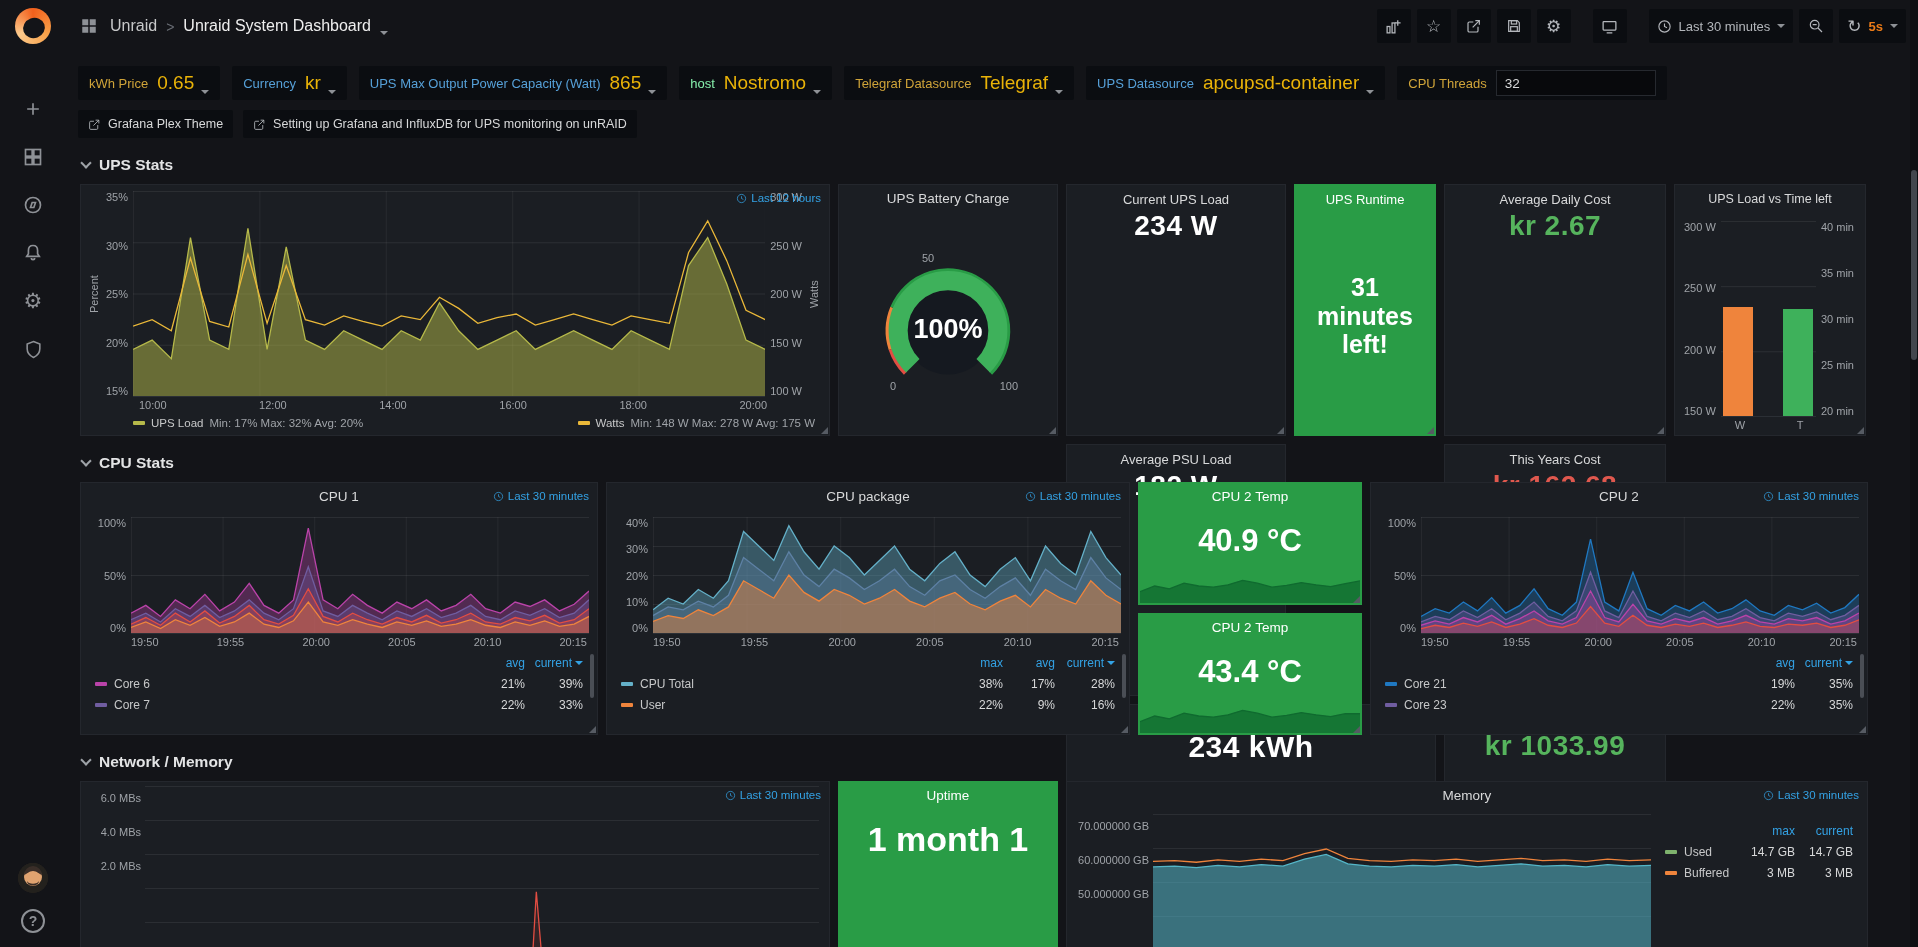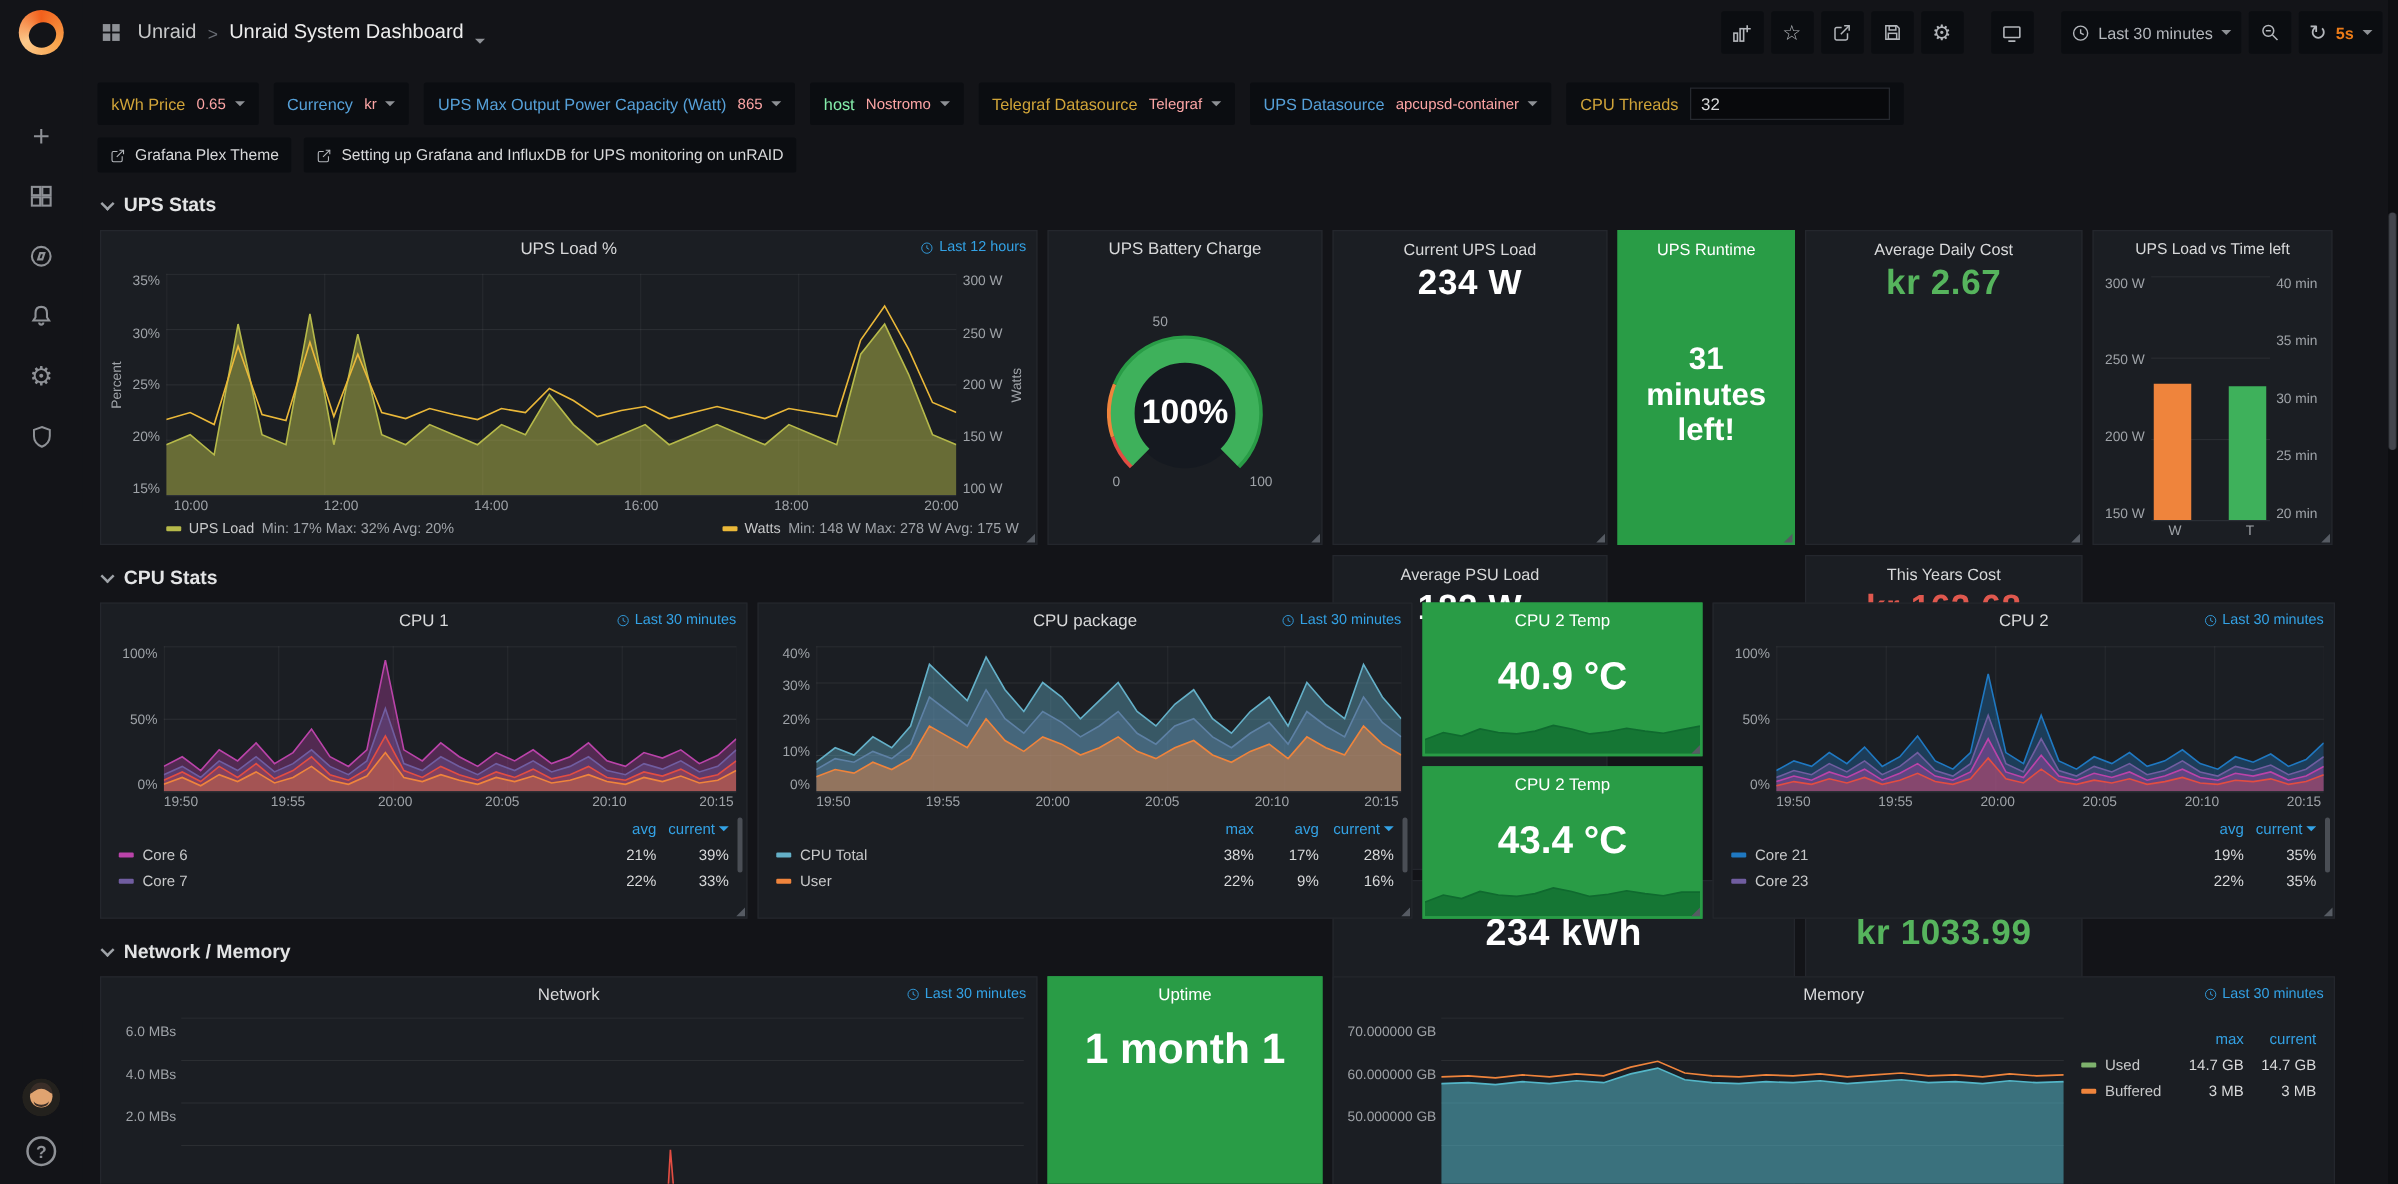--- a/index.html
+++ b/index.html
@@ -40,21 +40,21 @@
   .orange{color:var(--refresh_orange,#eb7b18);font-weight:bold}
   .caret{width:0;height:0;border-left:4px solid transparent;border-right:4px solid transparent;
          border-top:4px solid #8e9196;display:inline-block}
 
   
   .submenu{padding-top:14px}
   .var-row{display:flex;gap:12px;flex-wrap:nowrap}
   .chip{display:inline-flex;align-items:center;gap:9px;height:34px;padding:0 11px;
         background:var(--chip_bg,#0b0d11);border-radius:2px;cursor:pointer}
   .chip-label{font-size:13px;font-weight:500}
-  .chip-value{color:#fca5a5;font-size:12px;display:flex;align-items:center;gap:7px}
+  .chip-value{color:#eab308;font-size:19px;display:flex;align-items:flex-end;gap:7px}
   .chip-input{background:#08090c;border:1px solid #26292f;height:26px;min-width:160px;
               padding:0 8px;color:#d8d9da;font-size:13.5px;display:flex;align-items:center}
   .link-row{display:flex;gap:10px;margin-top:10px}
   .link-chip{display:inline-flex;align-items:center;gap:7px;height:28px;padding:0 10px;
              background:var(--chip_bg,#0b0d11);border-radius:2px;color:#d8d9da;font-size:12.5px;cursor:pointer}
   .link-chip svg{stroke:#b4b7bc;fill:none;stroke-width:1.6}
 
   
   .section-header{display:flex;align-items:center;gap:9px;margin:18px 4px 10px;cursor:pointer}
   .section-header .title{font-size:15.5px;font-weight:bold;color:#e3e4e5}
@@ -354,21 +354,20 @@
   </div>
 
   <section>
     <div class="section-header">
       <span class="chev"></span>
       <span class="title">UPS Stats</span>
     </div>
     <div class="row row-ups">
 
       <div class="panel" style="width:750px">
-        <div class="panel-header">UPS Load %</div>
         <div class="badge">
           <svg width="11" height="11" viewBox="0 0 24 24">
               <circle cx="12" cy="12" r="9"></circle>
               <path d="M12 7v5l4 2"></path>
             </svg>
           <span>Last 12 hours</span>
         </div>
         <div class="chart-wrap">
           <div class="rot">Percent</div>
           <div class="yticks ra">
@@ -726,21 +725,20 @@
   </section>
 
   <section>
     <div class="section-header">
       <span class="chev"></span>
       <span class="title">Network / Memory</span>
     </div>
     <div class="row row-net">
 
       <div class="panel" style="width:750px">
-        <div class="panel-header">Network</div>
         <div class="badge">
           <svg width="11" height="11" viewBox="0 0 24 24">
               <circle cx="12" cy="12" r="9"></circle>
               <path d="M12 7v5l4 2"></path>
             </svg>
           <span>Last 30 minutes</span>
         </div>
         <div class="abs-plot grid-px" style="margin-left:64px">
           <div class="abs-ticks" style="left:-60px;width:56px">
             <span style="top:6px">6.0 MBs</span>

